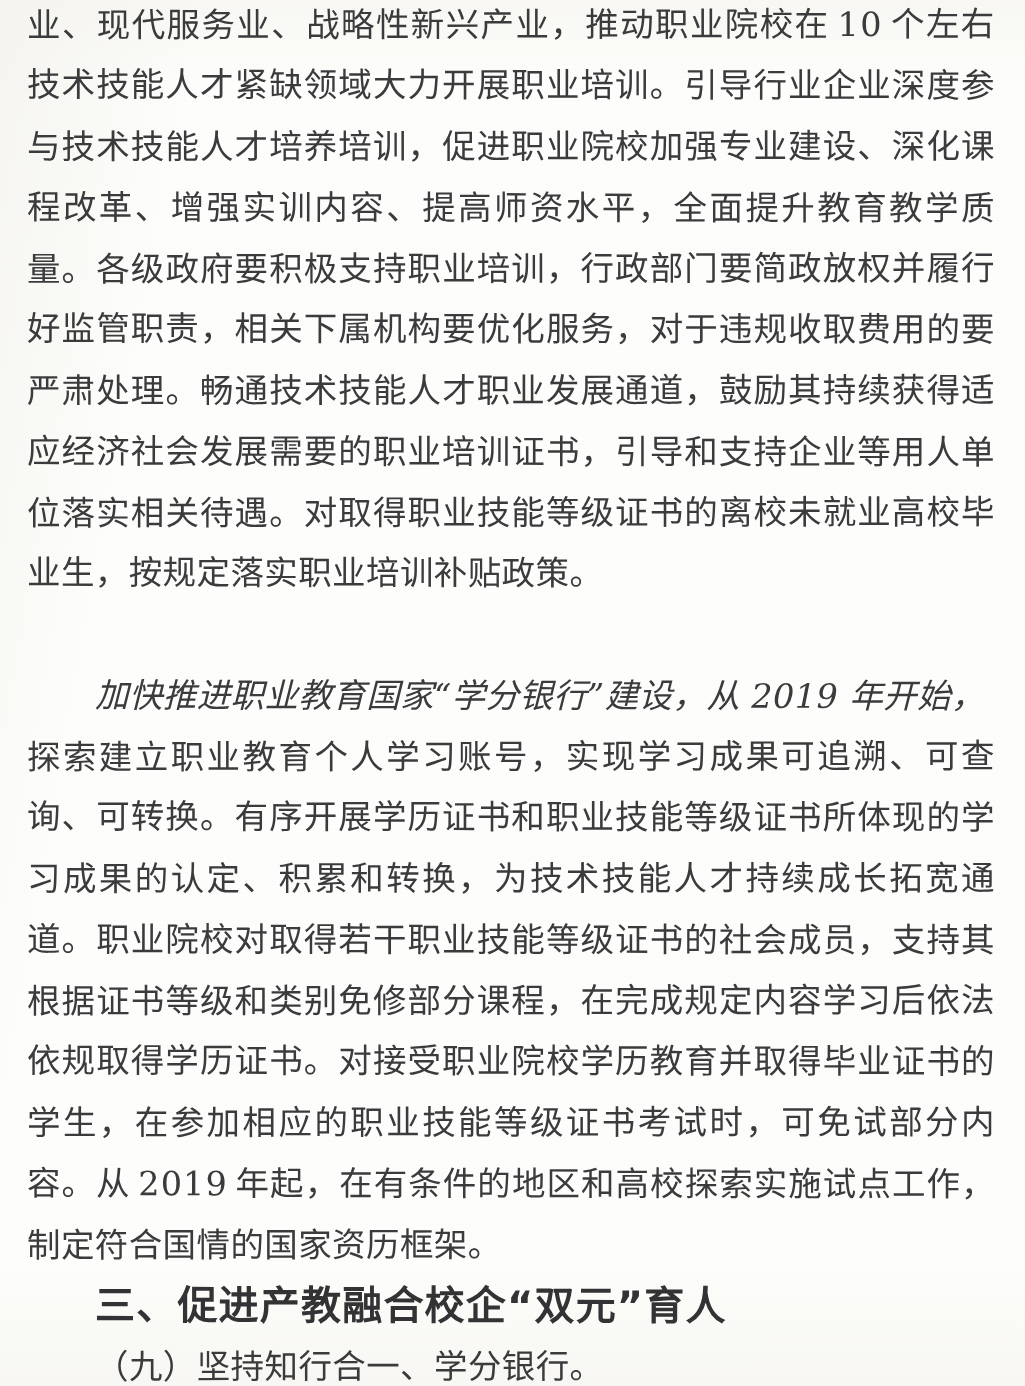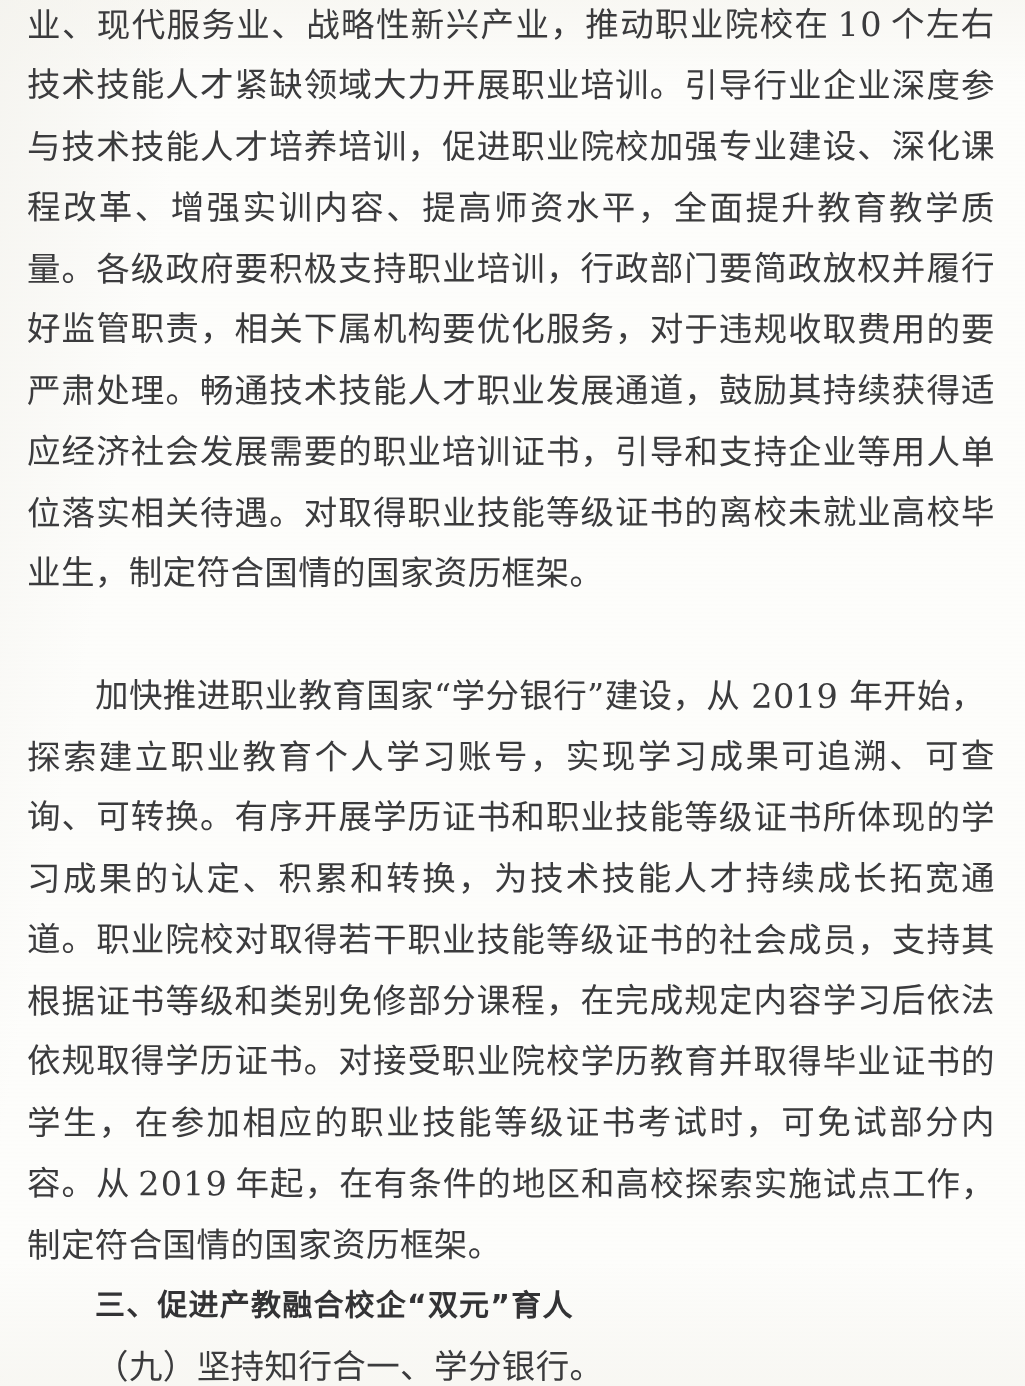--- a/index.html
+++ b/index.html
@@ -86,21 +86,21 @@
     left: 95px;
     width: 900px;
   }
 
   
   .ln.heading {
     left: 95px;
     width: 900px;
     font-family: "DejaVu Sans", "Liberation Sans", sans-serif;
     font-weight: 700;
-    font-size: 30px;
+    font-size: 40px;
     letter-spacing: 1.2px;
     color: #333335;
   }
 
   
   .j1 { transform: rotate(-0.07deg) translateY(0.4px); }
   .j2 { transform: rotate(0.06deg)  translateY(-0.3px); }
   .j3 { transform: rotate(-0.04deg) translateY(0.2px); }
   .j4 { transform: rotate(0.05deg)  translateY(0.5px); }
 </style>
@@ -375,24 +375,24 @@
         <span>的</span>
         <span>离</span>
         <span>校</span>
         <span>未</span>
         <span>就</span>
         <span>业</span>
         <span>高</span>
         <span>校</span>
         <span>毕</span>
       </div>
-    <div class="ln j2" style="top:551px;"><span>业生，制定符合国情的国家资历框架。</span></div>
-
-
-    <div class="ln indent j4" style="top:673px;"><span>加快推进职业教育国家“学分银行”建设，从 2019 年开始，</span></div>
+    <div class="ln j2" style="top:551px;"><span>业生，按规定落实职业培训补贴政策。</span></div>
+
+
+    <div class="ln indent j4" style="top:673px;font-style:italic;"><span>加快推进职业教育国家“学分银行”建设，从 2019 年开始，</span></div>
     <div class="ln just j1" style="top:734px;">
         <span>探</span>
         <span>索</span>
         <span>建</span>
         <span>立</span>
         <span>职</span>
         <span>业</span>
         <span>教</span>
         <span>育</span>
         <span>个</span>

